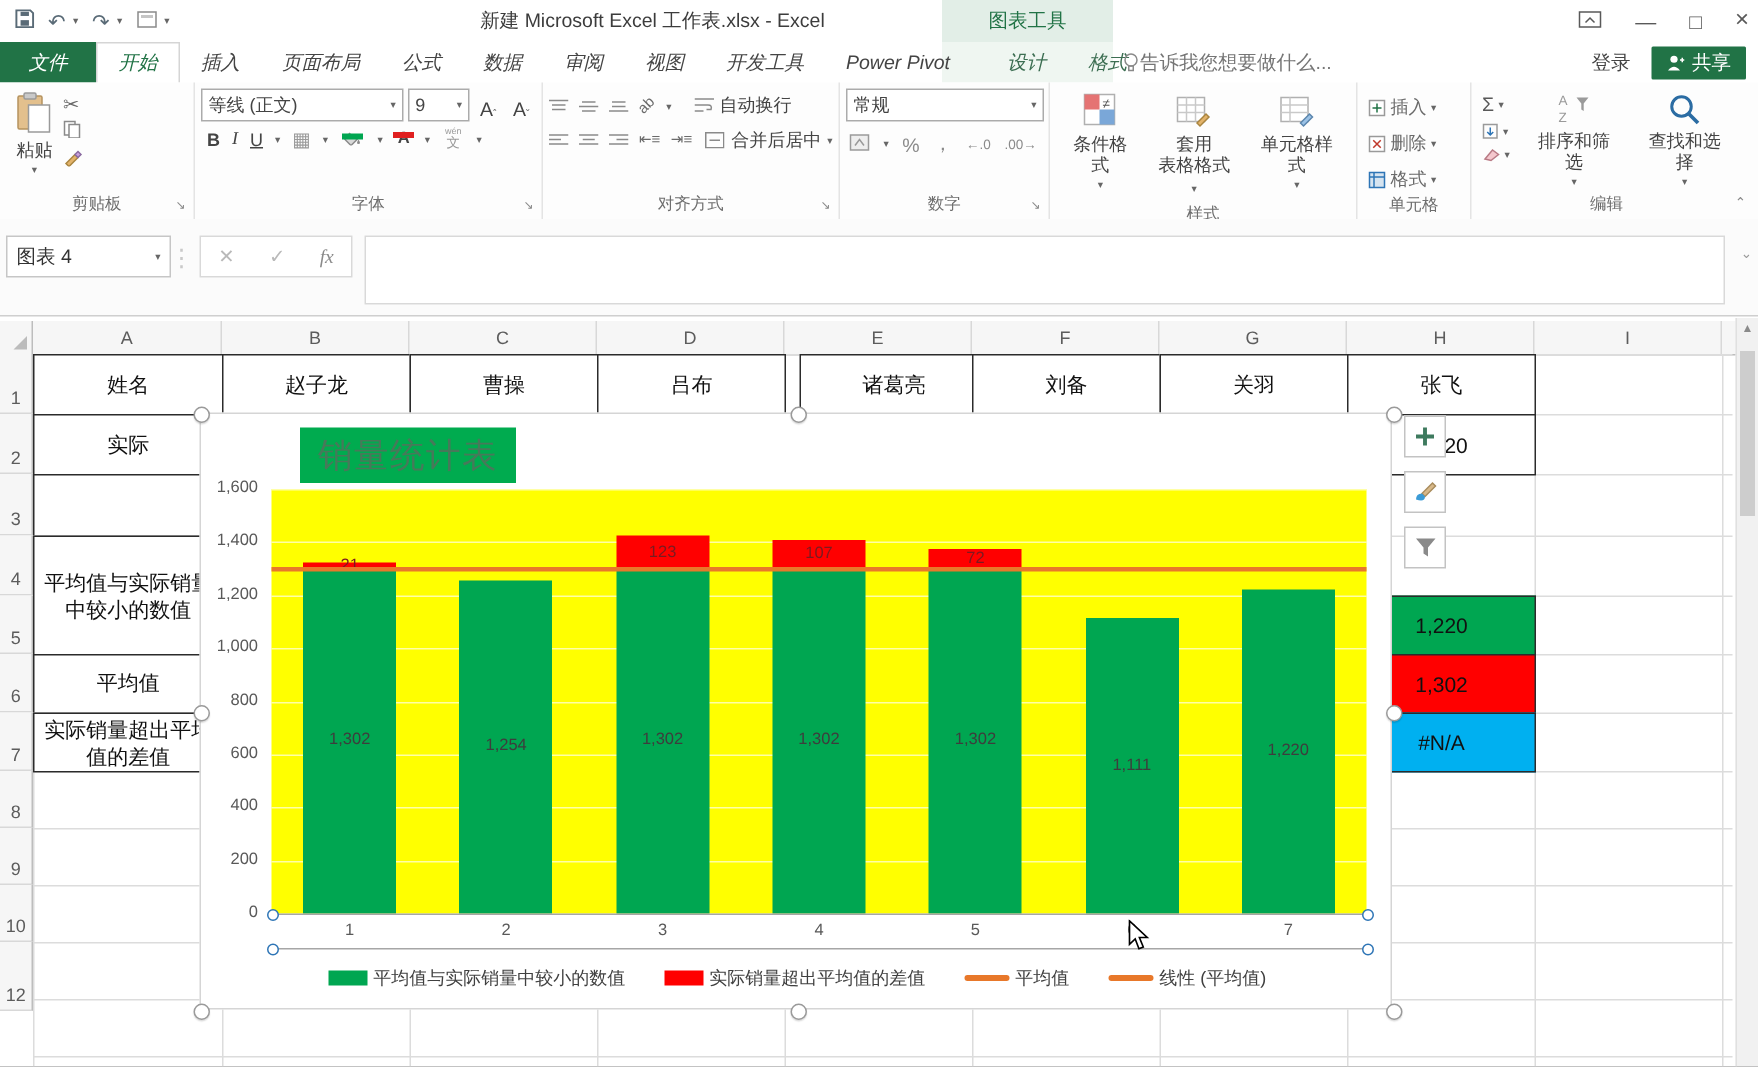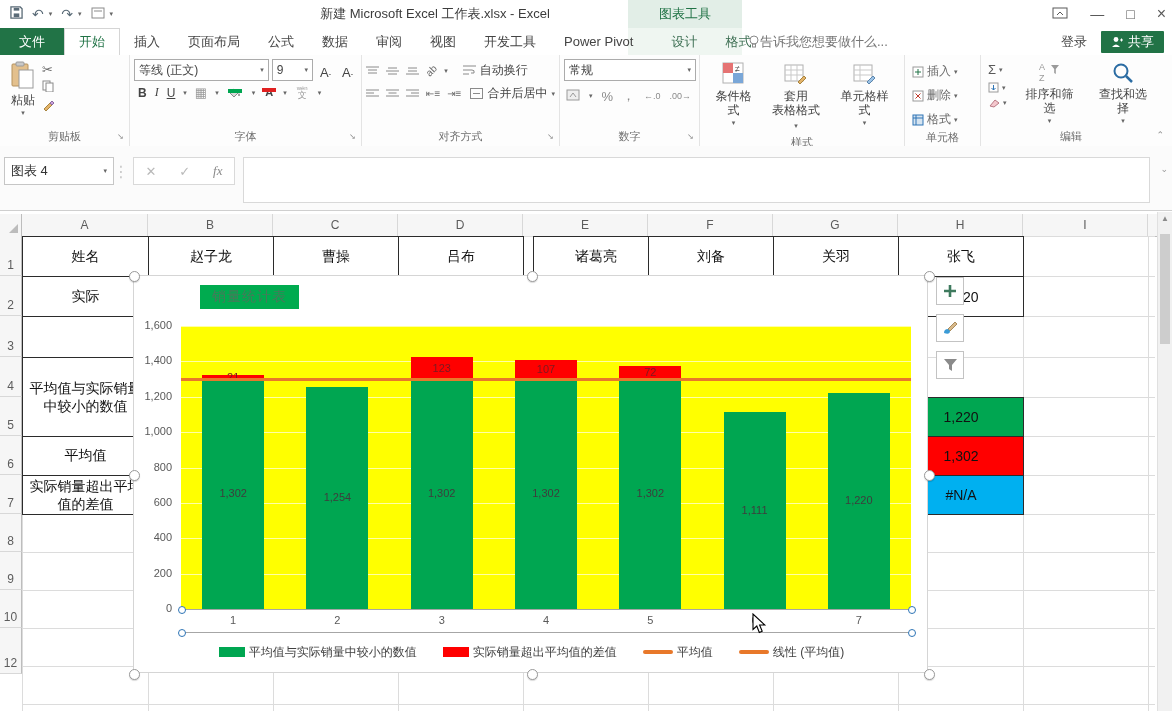--- a/index.html
+++ b/index.html
@@ -13,21 +13,21 @@
   .qat .dd{font-size:7px;color:#666;margin-left:-4px;}
   .title-text{position:absolute;left:255px;top:5px;width:360px;text-align:center;font-size:13px;color:#3c3c3c;white-space:nowrap;}
   .ctx-title{position:absolute;left:628px;top:0;width:114px;height:28px;background:#e2eee7;color:#217346;
              font-size:13px;display:flex;align-items:center;justify-content:center;}
   .winbtns{position:absolute;right:6px;top:0;height:28px;display:flex;align-items:center;gap:22px;color:#595959;}
   .winbtn{font-size:14px;line-height:1;cursor:default;}
   
   .tabrow{position:absolute;left:0;top:28px;width:100%;height:27px;background:#fff;font-size:13px;}
   .ctx-tabbg{position:absolute;left:628px;top:0;width:114px;height:27px;background:#eff6f1;}
   .tabs{position:absolute;left:0;top:0;height:27px;display:flex;align-items:stretch;}
-  .tab{padding:0 14px;display:flex;align-items:center;color:#444;}
+  .tab{padding:0 14px;display:flex;align-items:center;color:#444;font-style:italic;}
   .tab.file{background:#217346;color:#fff;padding:0 19px;}
   .tab.active{background:#fff;color:#217346;border:1px solid #d5d5d5;border-bottom:none;}
   .tab.ctx{color:#3c6e52;}
   .tellme{position:absolute;left:748px;top:0;height:27px;display:flex;align-items:center;gap:0;color:#767676;font-size:13px;}
   .tab-right{position:absolute;right:8px;top:0;height:27px;display:flex;align-items:center;gap:14px;font-size:13px;}
   .share-btn{background:#217346;color:#fff;height:22px;padding:0 10px;display:flex;align-items:center;gap:5px;border-radius:1px;}
   
   .ribbon{position:absolute;left:0;top:55px;width:100%;height:91px;background:#fdfdfd;border-bottom:1px solid #d2d2d2;
           display:flex;align-items:stretch;font-size:12px;color:#444;}
   .rgroup{position:relative;display:flex;flex-direction:column;border-right:1px solid #e4e4e4;padding:4px 4px 0 4px;box-sizing:border-box;}
@@ -61,21 +61,21 @@
           display:flex;align-items:flex-end;justify-content:center;color:#5c5c5c;font-size:12px;box-sizing:border-box;padding-bottom:3px;}
   .corner{position:absolute;left:0;top:214px;width:22px;height:22px;background:#f6f6f6;border-right:1px solid #bdbdbd;box-sizing:border-box;}
   .corner:after{content:"";position:absolute;right:3px;bottom:3px;border-left:9px solid transparent;border-bottom:9px solid #bcbcbc;}
   .gline{position:absolute;background:#dcdcdc;}
   .cell{position:absolute;display:flex;align-items:center;justify-content:center;font-size:14px;color:#111;
         box-sizing:border-box;background:#fff;}
   .bordered{border:1px solid #2b2b2b;}
   .wrapcell{text-align:center;line-height:18px;padding:0 2px;}
   
   #chart{position:absolute;left:133px;top:275px;width:795px;height:398px;background:#fff;border:1px solid #d5d5d5;box-sizing:border-box;z-index:5;}
-  .chart-title{position:absolute;left:66px;top:9px;padding:3px 12px;font-size:14px;letter-spacing:1px;color:#47795a;font-weight:500;}
+  .chart-title{position:absolute;left:66px;top:9px;padding:3px 12px;font-size:23px;letter-spacing:1px;color:#47795a;font-weight:500;}
   .plot{position:absolute;background:#ffff00;}
   .gridline{position:absolute;height:1px;background:rgba(255,255,255,0.65);left:0;width:100%;}
   .ytick{position:absolute;text-align:right;font-size:11px;color:#595959;}
   .bar{position:absolute;}
   .barlabel{position:absolute;font-size:11px;color:#3d3d3d;text-align:center;}
   .redlabel{position:absolute;font-size:11px;color:#7c1a20;text-align:center;}
   .avgline{position:absolute;height:3px;z-index:4;}
   .axisline{position:absolute;height:1px;background:#a6a6a6;}
   .xlab{position:absolute;font-size:11px;color:#595959;text-align:center;}
   .legend{position:absolute;display:flex;justify-content:center;align-items:center;gap:26px;font-size:12px;color:#404040;}

